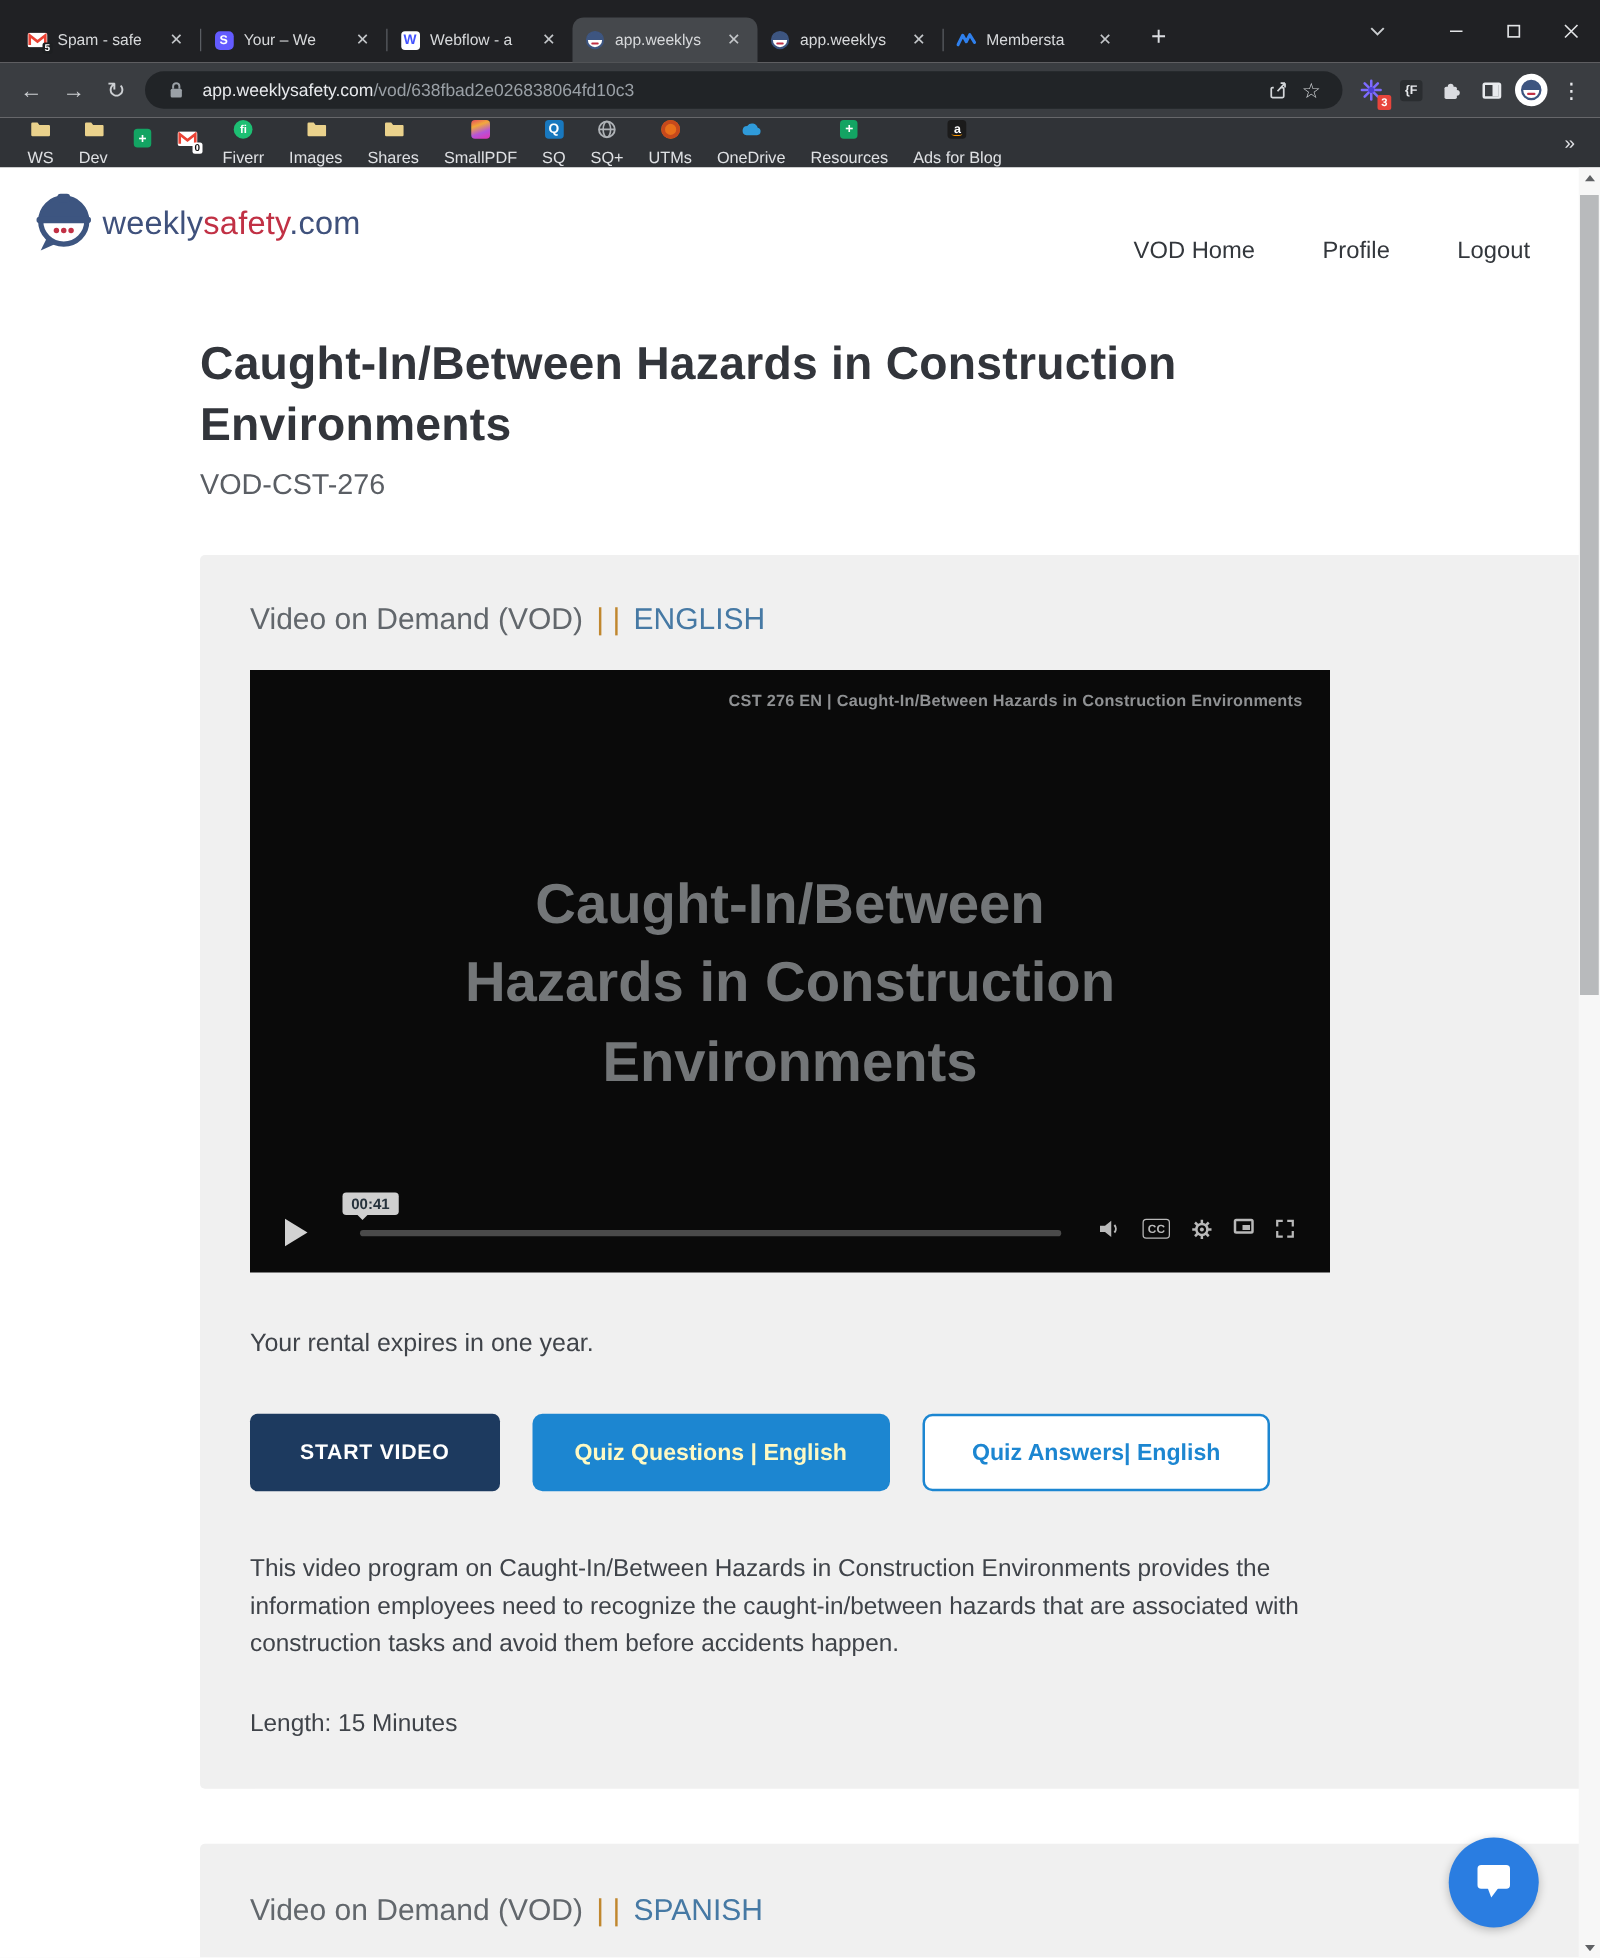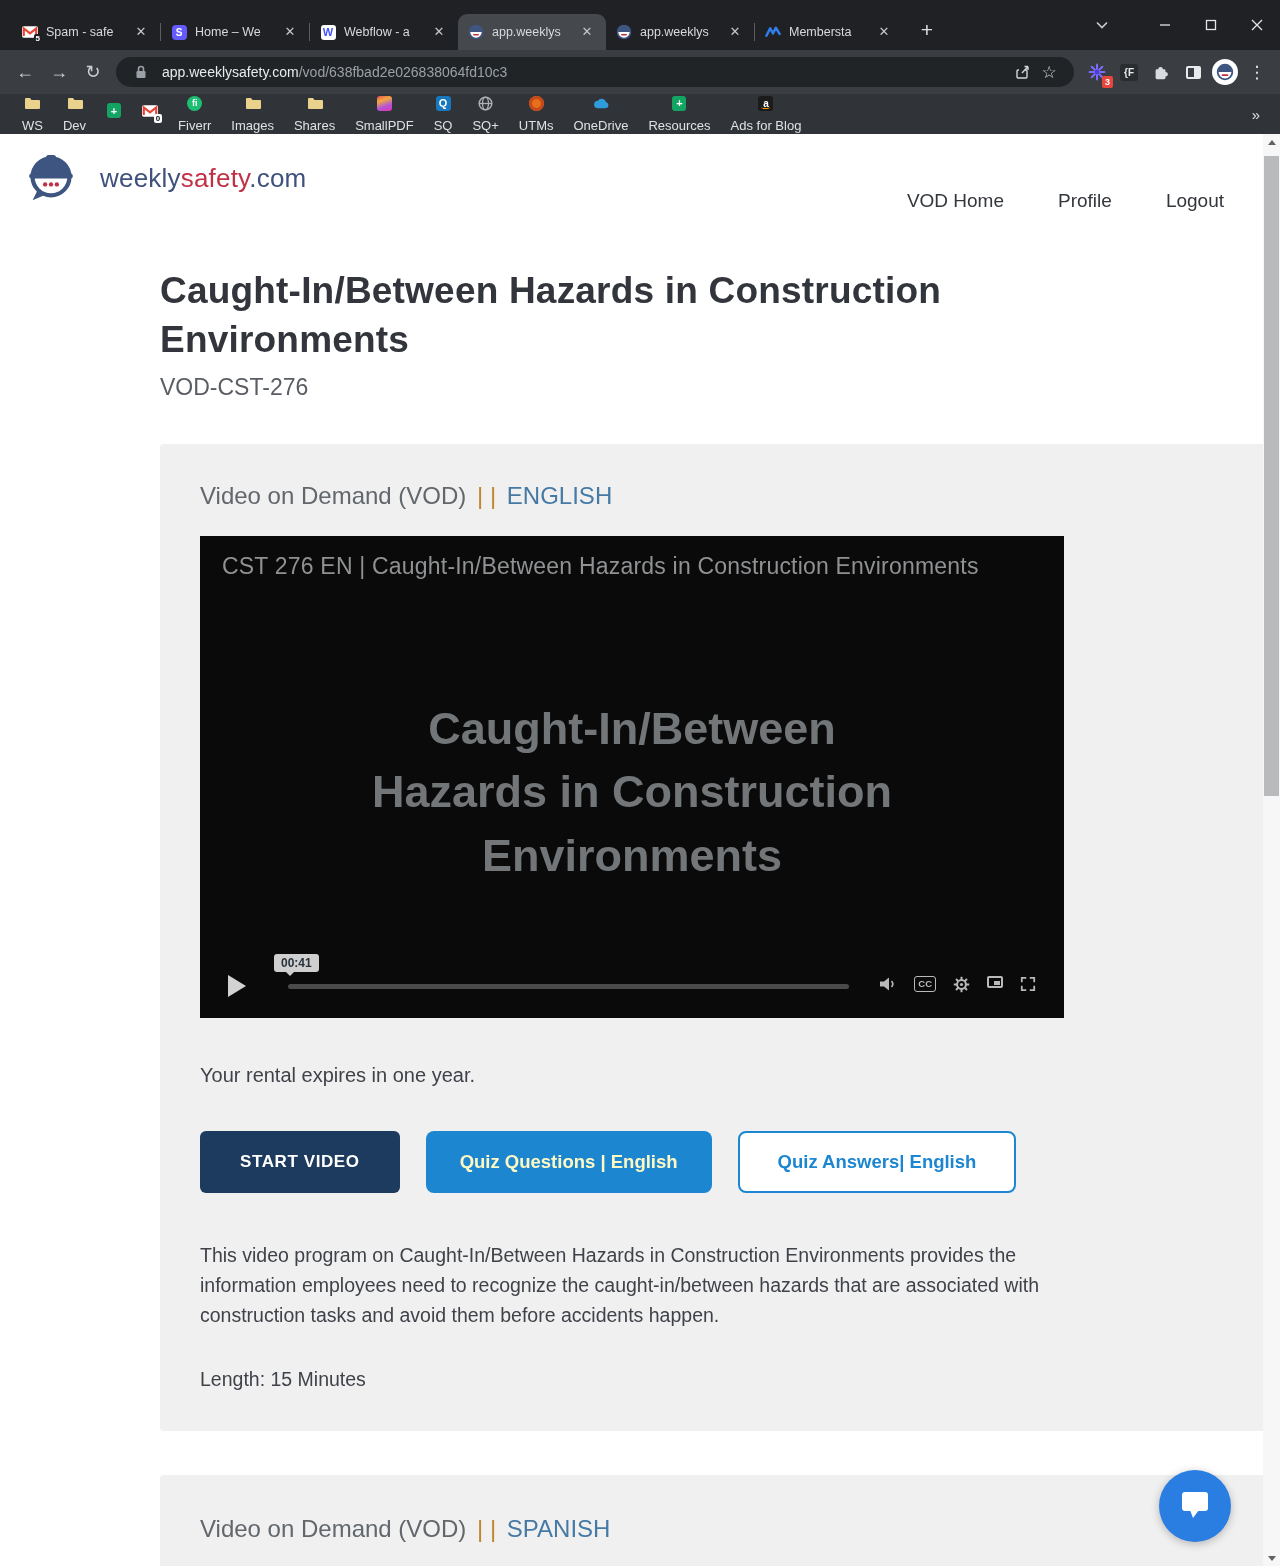--- a/index.html
+++ b/index.html
@@ -59,37 +59,37 @@
   .viewport { position:relative; height:1432px; background:#fff; overflow:hidden; }
 
   .scrollbar { position:absolute; top:0; right:0; bottom:0; width:17px; background:#f7f7f7; z-index:40; }
   .sb-arrow { position:absolute; left:0; width:17px; height:16px; display:flex; align-items:center; justify-content:center; }
   .sb-up { top:0; } .sb-down { bottom:0; }
   .tri-up { width:0; height:0; border-left:4px solid transparent; border-right:4px solid transparent; border-bottom:5px solid #5f6164; }
   .tri-down { width:0; height:0; border-left:4px solid transparent; border-right:4px solid transparent; border-top:5px solid #5f6164; }
   .sb-thumb { position:absolute; left:1px; top:22px; width:15px; height:640px; background:#b8babc; }
 
   .siteheader { height:88px; display:flex; align-items:center; padding:0 56px 0 24px; }
-  .logo { display:flex; align-items:center; gap:22px; }
+  .logo { display:flex; align-items:center; gap:4px; }
   .logotext { font-size:26px; letter-spacing:0.2px; }
   .logotext .w1 { color:#3f517c; } .logotext .w2 { color:#c13145; } .logotext .w3 { color:#3f517c; }
   .sitenav { margin-left:auto; display:flex; gap:54px; font-size:19px; color:#33373c; }
   .sitenav span { cursor:pointer;margin-top:45px; }
 
   .content { padding:44px 0 0 160px; width:1104px; }
   h1.pagetitle { font-size:37px; line-height:1.33; font-weight:bold; color:#32353b; width:944px; letter-spacing:0.2px; }
   .vodcode { margin-top:10px; font-size:23px; color:#5a5e64; }
 
   .card { width:1136px; background:#f0f0f0; border-radius:4px; padding:38px 40px 40px 40px; margin-top:43px; }
   .cardheading { font-size:24px; color:#62676c; }
   .cardheading .sep { color:#c0872e; padding:0 4px; }
   .cardheading .lang { color:#4679a4; }
 
   .player { width:864px; height:482px; background:#0a0a0a; margin-top:26px; position:relative; display:flex; flex-direction:column; }
-  .vtitle { color:#8f9193; font-weight:normal; font-size:23px; padding:17px 22px 0 22px; letter-spacing:0.2px; }
+  .vtitle { color:#8f9193; font-weight:bold; font-size:13px; padding:17px 22px 0 22px; letter-spacing:0.2px;text-align:right; }
   .vcenter { flex:1; display:flex; flex-direction:column; align-items:center; justify-content:center; color:#737678;
              font-weight:bold; font-size:45px; line-height:1.42; text-align:center; margin-top:-14px; }
   .vcontrols { position:absolute; left:0; right:0; bottom:12px; display:flex; align-items:center; padding:0 28px; height:40px; }
   .playbtn { width:0; height:0; border-top:11px solid transparent; border-bottom:11px solid transparent; border-left:18px solid #d2d2d2; }
   .barwrap { flex:1; position:relative; margin:0 30px 0 42px; }
   .timebubble { position:absolute; left:-14px; top:-30px; background:#cfcfcf; color:#26323c; font-size:12px; font-weight:bold;
                 padding:2px 7px; border-radius:3px; }
   .timebubble::after { content:""; position:absolute; left:12px; bottom:-4px; border-left:4px solid transparent; border-right:4px solid transparent; border-top:4px solid #cfcfcf; }
   .bar { height:5px; background:#4a4a4a; border-radius:3px; }
   .vicons { display:flex; align-items:flex-start; gap:17px; color:#b9b9b9; }
@@ -128,21 +128,21 @@
         <span class="badge5">5</span>
       </span>
       <span class="title">Spam - safe</span>
       <span class="x">✕</span>
     </div>
     <div class="tab-sep"></div>
     <div class="tab">
       <span class="favicon">
           <span class="ic-s">S</span>
         </span>
-      <span class="title">Home – We</span>
+      <span class="title">Your – We</span>
       <span class="x">✕</span>
     </div>
     <div class="tab-sep"></div>
     <div class="tab">
       <span class="favicon">
           <span class="ic-webflow">W</span>
         </span>
       <span class="title">Webflow - a</span>
       <span class="x">✕</span>
     </div>

